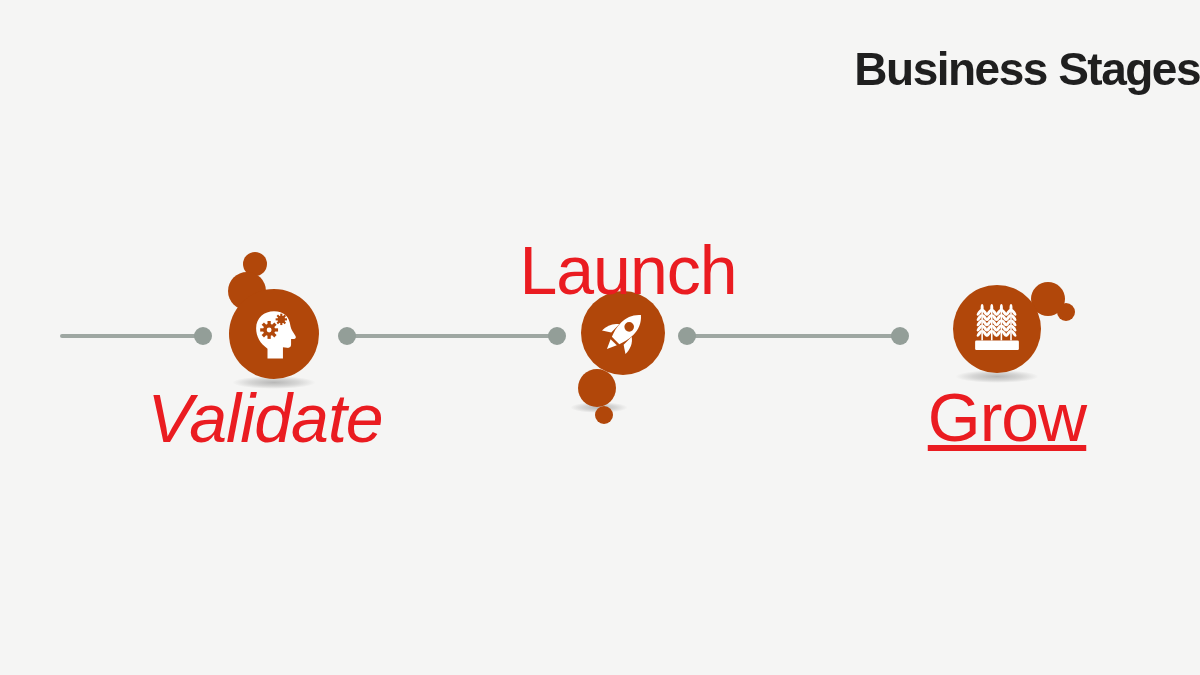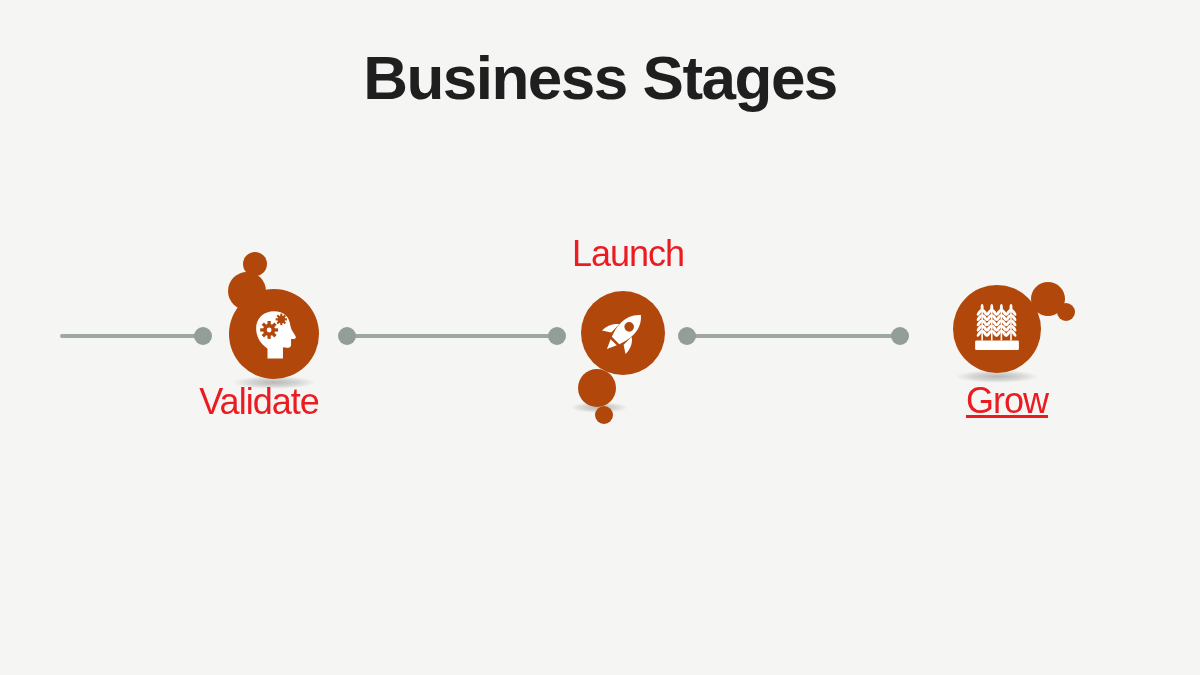--- a/index.html
+++ b/index.html
@@ -3,34 +3,34 @@
 <meta charset="utf-8">
 <style>
   html,body { margin:0; padding:0; }
   body { font-family:"Liberation Sans", sans-serif; }
   .slide {
     position:relative; width:1200px; height:675px;
     background:#f5f5f4; overflow:hidden;
   }
   .slide-title {
     position:absolute; left:0; top:42px; width:1200px;
-    text-align:center; font-size:62px; font-weight:600;
+    text-align:right; font-size:46px; font-weight:600;
     letter-spacing:-1.5px; color:#1f1f1f;
   }
   .tl-line {
     position:absolute; height:4px; top:334px;
     background:#9ea7a2; border-radius:2px;
   }
   .tl-dot {
     position:absolute; width:18px; height:18px; top:327px;
     background:#939e98; border-radius:50%;
   }
   .stage-label {
     position:absolute; transform:translateX(-50%);
-    font-size:36px; font-weight:300; letter-spacing:-1px;
+    font-size:68px; font-weight:300; letter-spacing:-1px;
     color:#ea1c21; white-space:nowrap; line-height:1;
   }
   .stage-icon { position:absolute; }
   .shadow {
     position:absolute; border-radius:50%;
     background:radial-gradient(ellipse at center, rgba(70,70,70,0.35) 0%, rgba(70,70,70,0.18) 40%, rgba(70,70,70,0) 70%);
   }
 </style>
 </head>
 <body>
@@ -113,17 +113,17 @@
     <circle cx="48" cy="48" r="44" fill="#b1470a"></circle>
     <svg x="20" y="20" width="56" height="56" viewBox="0 0 64 64">
       <rect x="7" y="45" width="50" height="11" rx="1.5" fill="#ffffff"></rect>
       <use href="#stalk" x="15" y="0"></use>
       <use href="#stalk" x="26" y="0"></use>
       <use href="#stalk" x="37" y="0"></use>
       <use href="#stalk" x="48" y="0"></use>
     </svg>
   </svg>
 
-  <div class="stage-label" style="left:259px; top:384px;">Validate</div>
+  <div class="stage-label" style="left:265px; top:384px;font-style:italic;">Validate</div>
   <div class="stage-label" style="left:628px; top:236px;">Launch</div>
   <div class="stage-label" style="left:1007px; top:383px;text-decoration:underline;">Grow</div>
 
 </div>
 
 </body></html>

